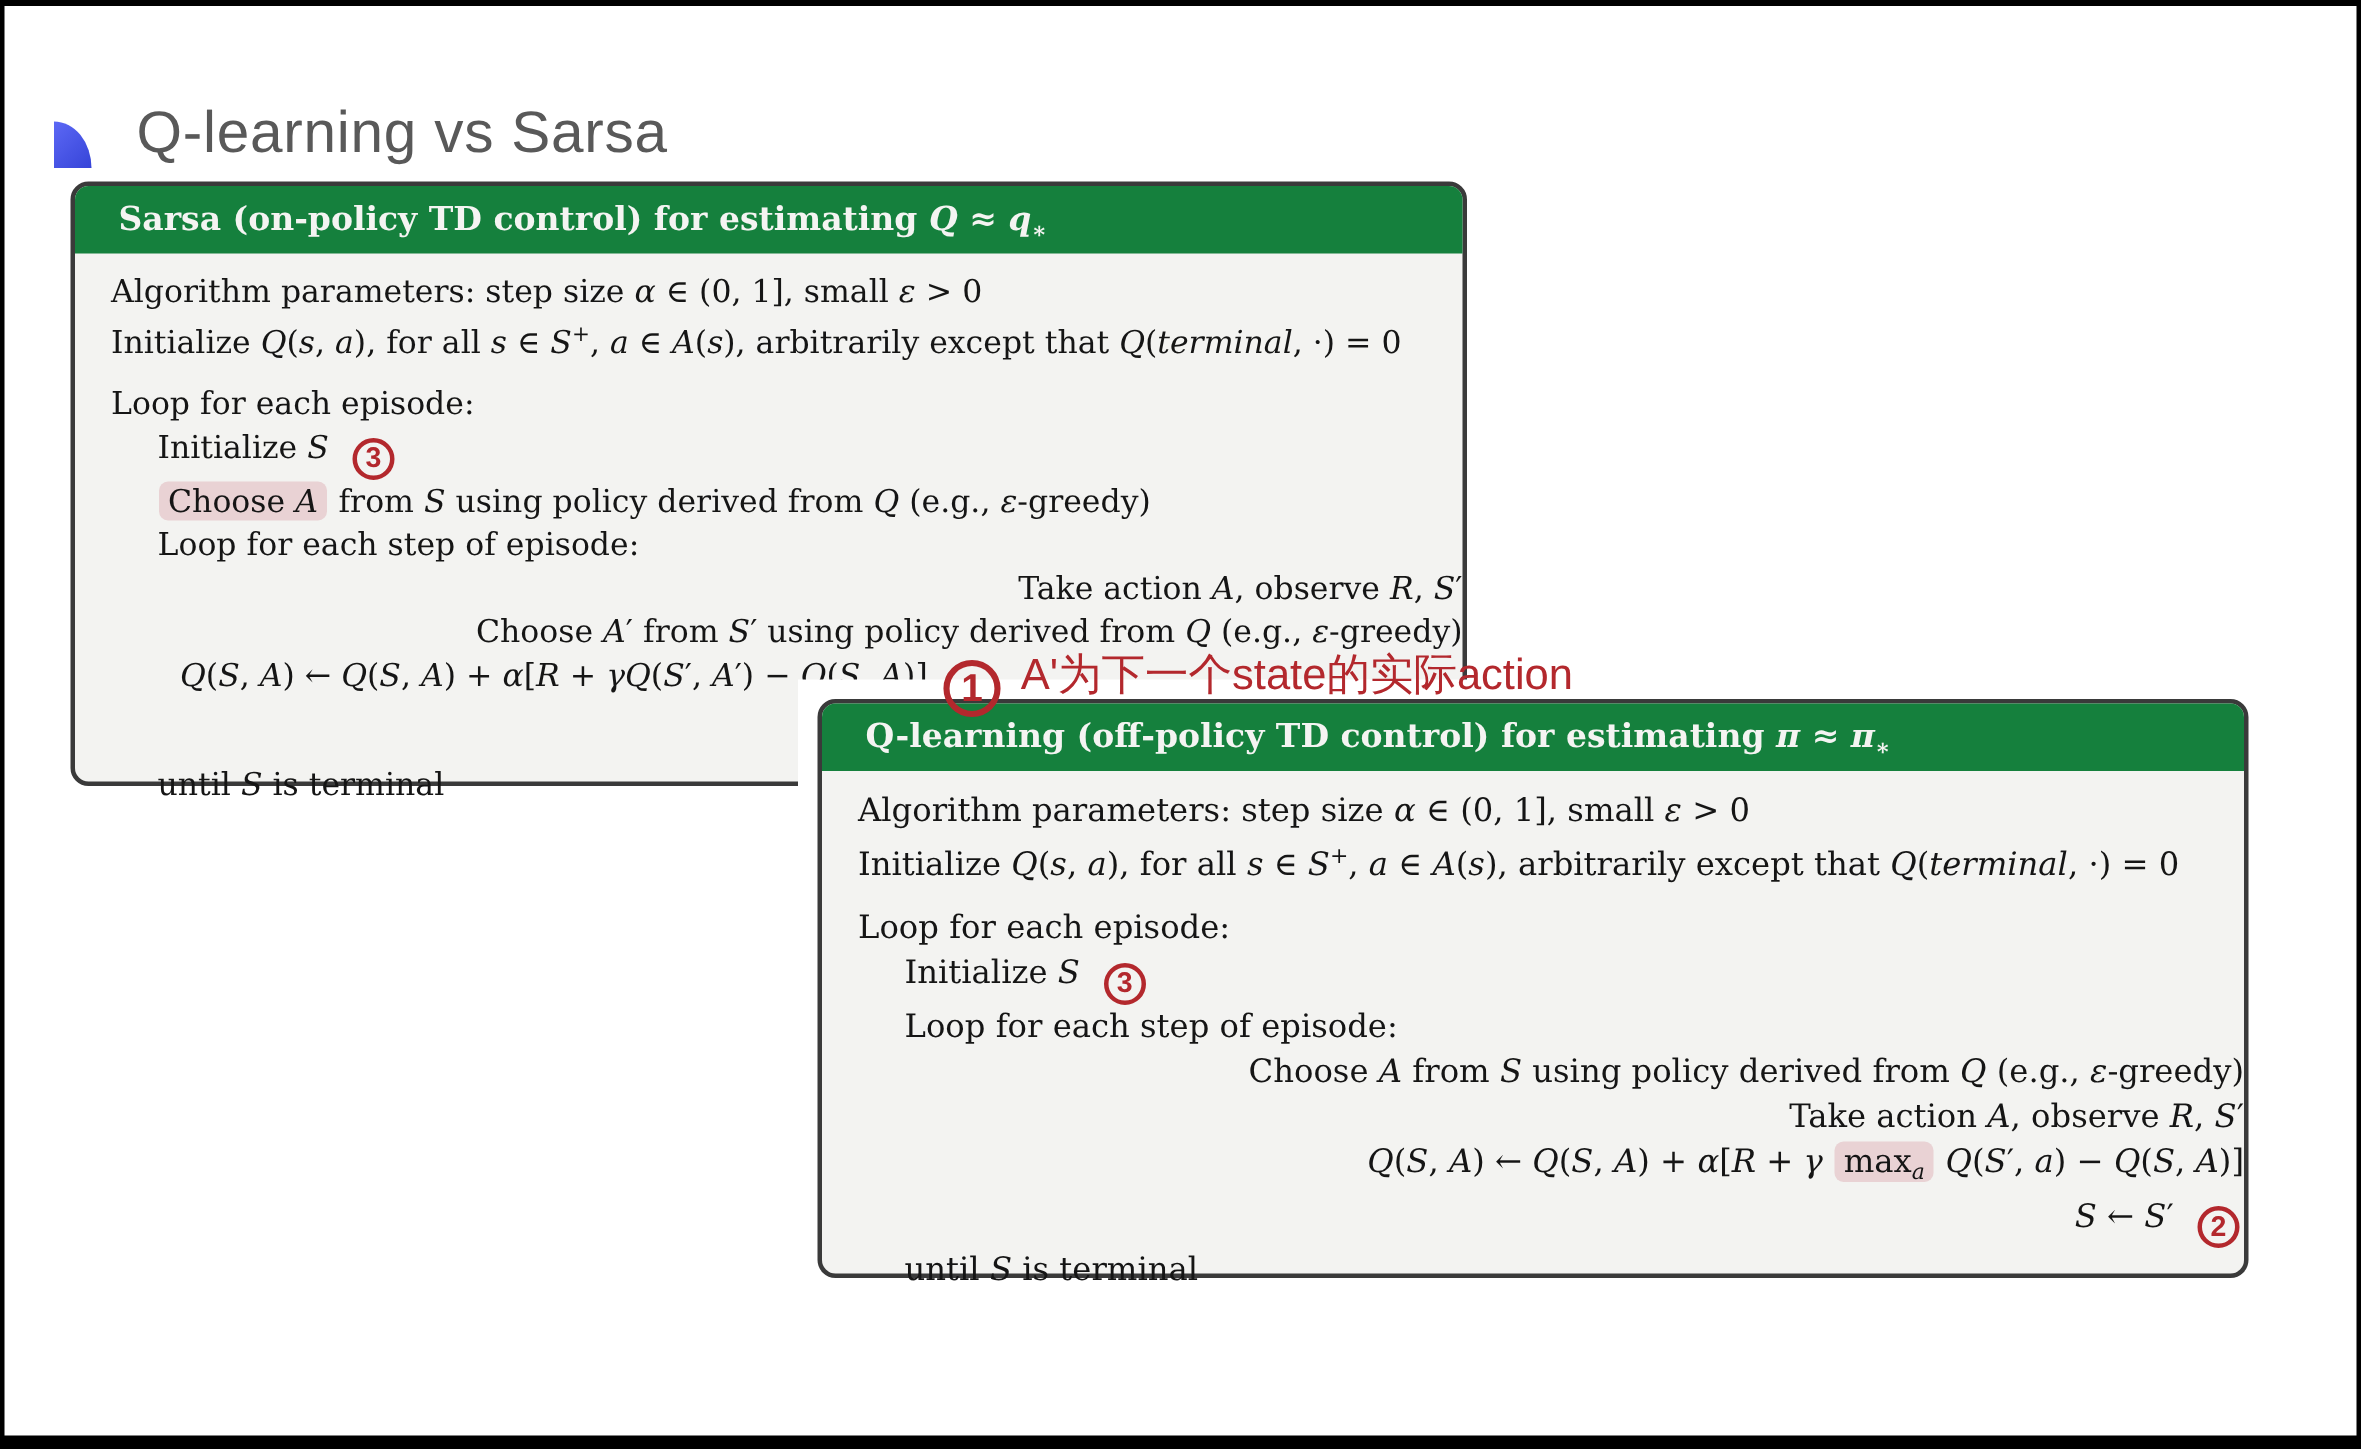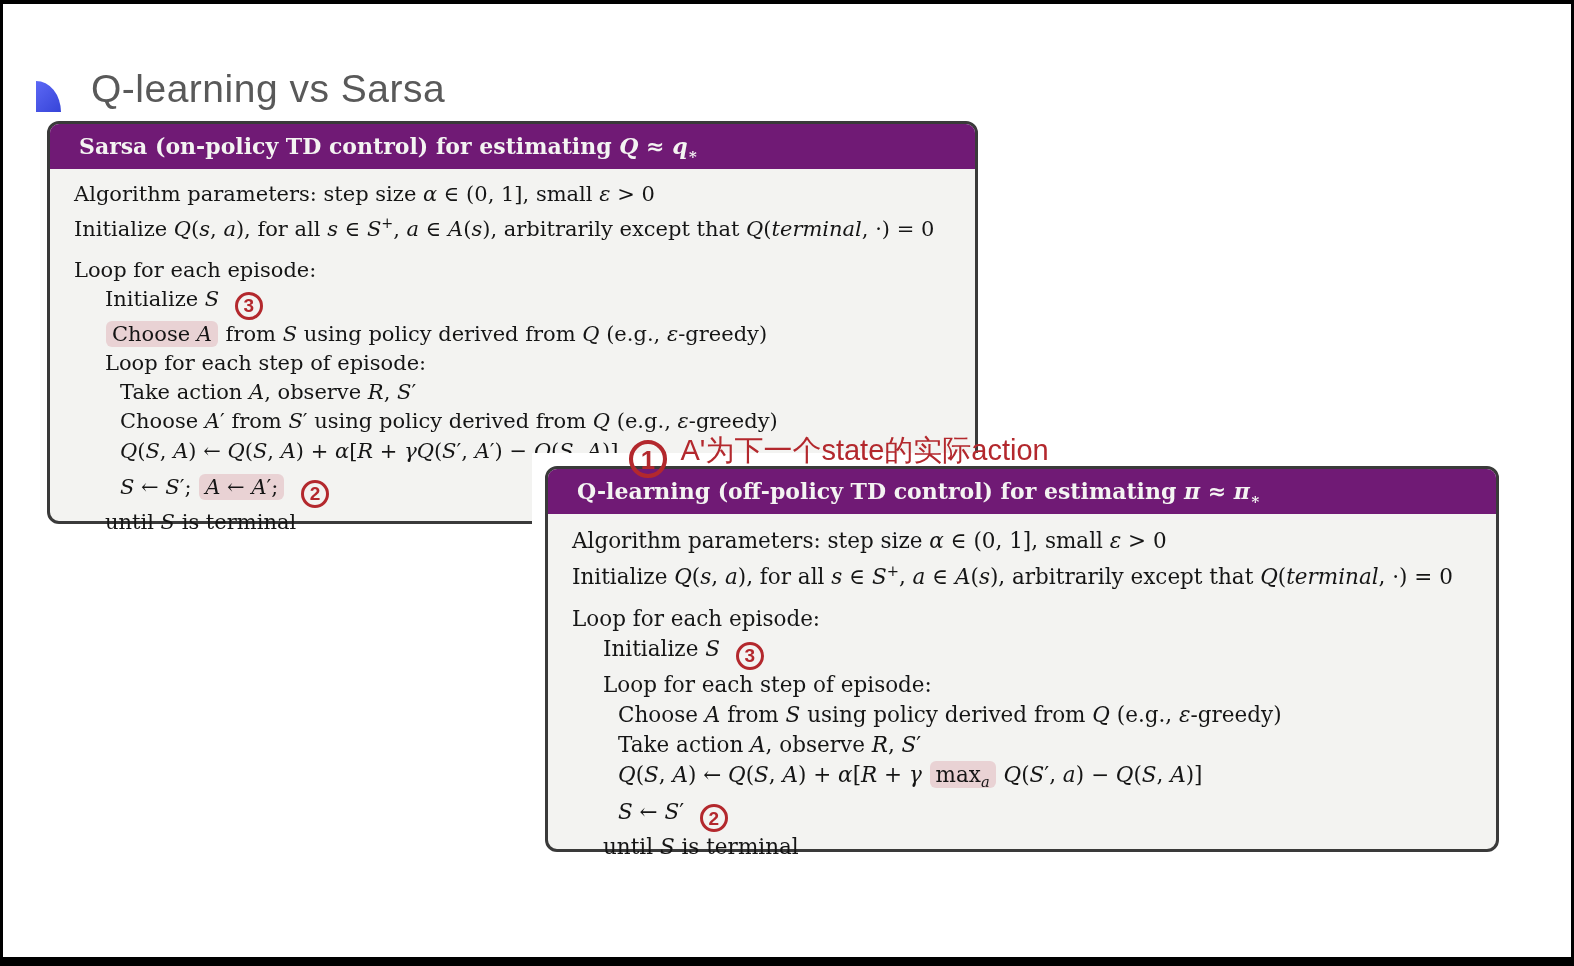--- a/index.html
+++ b/index.html
@@ -18,34 +18,34 @@
     font-family:"Liberation Sans",sans-serif;font-weight:400;letter-spacing:0.5px;margin-top:11px;
   }
   .algo-box{
     position:absolute;box-sizing:border-box;background:#f3f3f1;
     border:3px solid #3a3a3a;border-radius:12px;
   }
   .sarsa{left:44px;top:117px;width:931px;height:403px;}
   .qwrap{position:absolute;left:529px;top:449px;padding:13px;background:#fff;z-index:2;}
   .qlearning{position:relative;width:954px;height:386px;}
   .algo-header{
-    background:#701a75;color:#f4f4f2;
+    background:#15803d;color:#f4f4f2;
     font-family:"DejaVu Serif","Liberation Serif",serif;font-weight:bold;
     font-size:22px;height:45px;line-height:45px;padding-left:29px;
     border-radius:9px 9px 0 0;white-space:nowrap;
   }
   .algo-body{
     padding:11px 0 0 24px;color:#151515;
     font-family:"DejaVu Serif","Liberation Serif",serif;
     font-size:21px;line-height:29px;
   }
   .qlearning .algo-body{padding-top:12px;font-size:21.5px;line-height:30px;}
   .line{white-space:nowrap;}
   .l1{padding-left:31px;}
-  .l2{padding-left:46px;}
+  .l2{padding-left:46px;text-align:right;}
   .gap{margin-top:12px;}
   i{font-style:italic;}
   sub,sup{font-size:68%;}
   .hl{background:#e9d2d4;border-radius:6px;padding:1px 6px;margin:0 1px;}
   .circ{
     display:inline-flex;align-items:center;justify-content:center;box-sizing:border-box;
     width:28px;height:28px;border:3px solid #b3282d;border-radius:50%;
     color:#b3282d;font-family:"Liberation Sans",sans-serif;font-weight:bold;
     font-size:19px;line-height:1;vertical-align:-6px;margin:0 3px 0 9px;background:transparent;
   }

